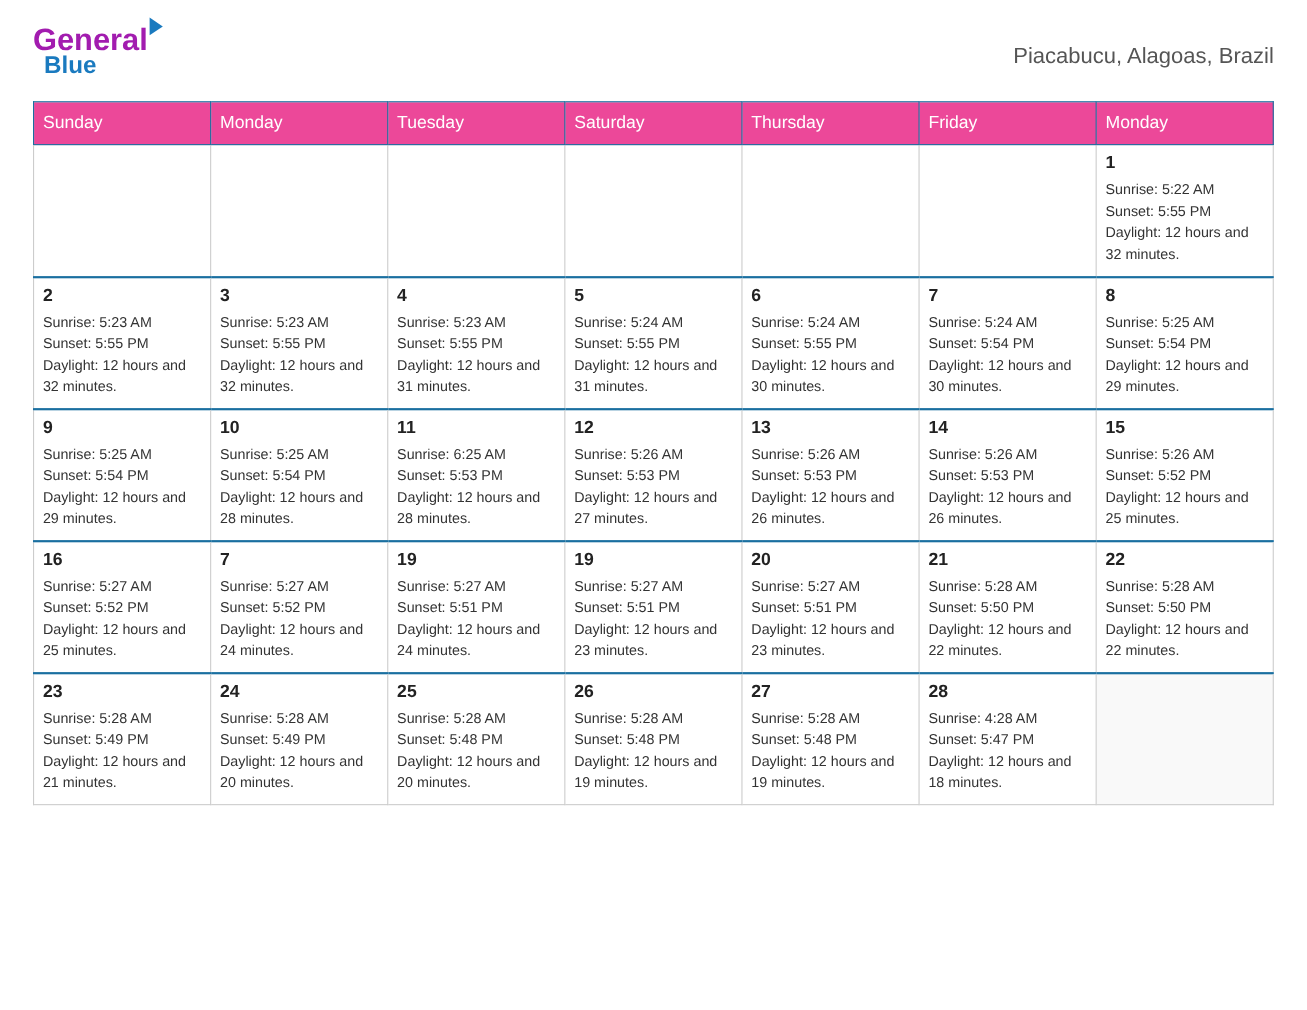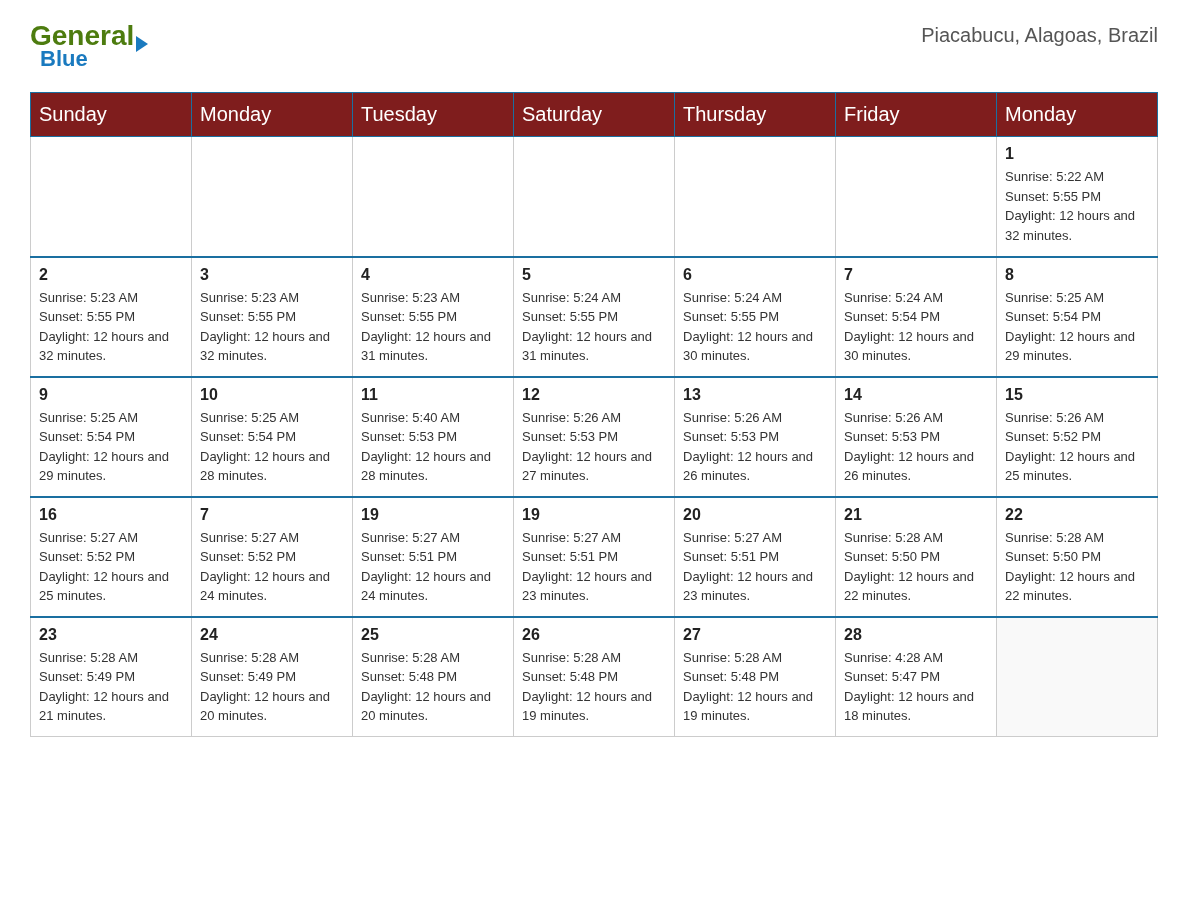--- a/index.html
+++ b/index.html
@@ -16,24 +16,24 @@
       align-items: flex-start;
       margin-bottom: 20px;
     }
     .logo {
       display: flex;
       flex-direction: column;
       align-items: flex-start;
     }
     .logo-text {
       display: flex;
-      align-items: flex-end;
+      align-items: flex-start;
       font-size: 28px;
       font-weight: bold;
-      color: #4d7c0f;
+      color: #a21caf;
     }
     .logo-arrow {
       width: 0;
       height: 0;
       border-left: 12px solid #1a7abf;
       border-top: 8px solid transparent;
       border-bottom: 8px solid transparent;
       margin-left: 2px;
       margin-top: -4px;
     }
@@ -49,31 +49,31 @@
     }
     .month-title {
       font-size: 48px;
       font-weight: bold;
       color: #222;
       line-height: 1.1;
     }
     .location {
       font-size: 20px;
       color: #555;
-      margin-top: 4px;
+      margin-top: 20px;
     }
     .calendar {
       width: 100%;
       border-collapse: collapse;
     }
     .calendar th {
-      background-color: #7f1d1d;
+      background-color: #ec4899;
       color: #fff;
       padding: 10px 8px;
-      font-size: 20px;
+      font-size: 16px;
       font-weight: normal;
       text-align: left;
       border: 1px solid #1a6fa0;
     }
     .calendar td {
       vertical-align: top;
       padding: 8px;
       border: 1px solid #ccc;
       font-size: 13px;
       color: #333;
@@ -201,21 +201,21 @@
 Daylight: 12 hours and 29 minutes.</div>
         </td>
         <td>
           <span class="day-number">10</span>
           <div class="day-info">Sunrise: 5:25 AM
 Sunset: 5:54 PM
 Daylight: 12 hours and 28 minutes.</div>
         </td>
         <td>
           <span class="day-number">11</span>
-          <div class="day-info">Sunrise: 5:40 AM
+          <div class="day-info">Sunrise: 6:25 AM
 Sunset: 5:53 PM
 Daylight: 12 hours and 28 minutes.</div>
         </td>
         <td>
           <span class="day-number">12</span>
           <div class="day-info">Sunrise: 5:26 AM
 Sunset: 5:53 PM
 Daylight: 12 hours and 27 minutes.</div>
         </td>
         <td>

